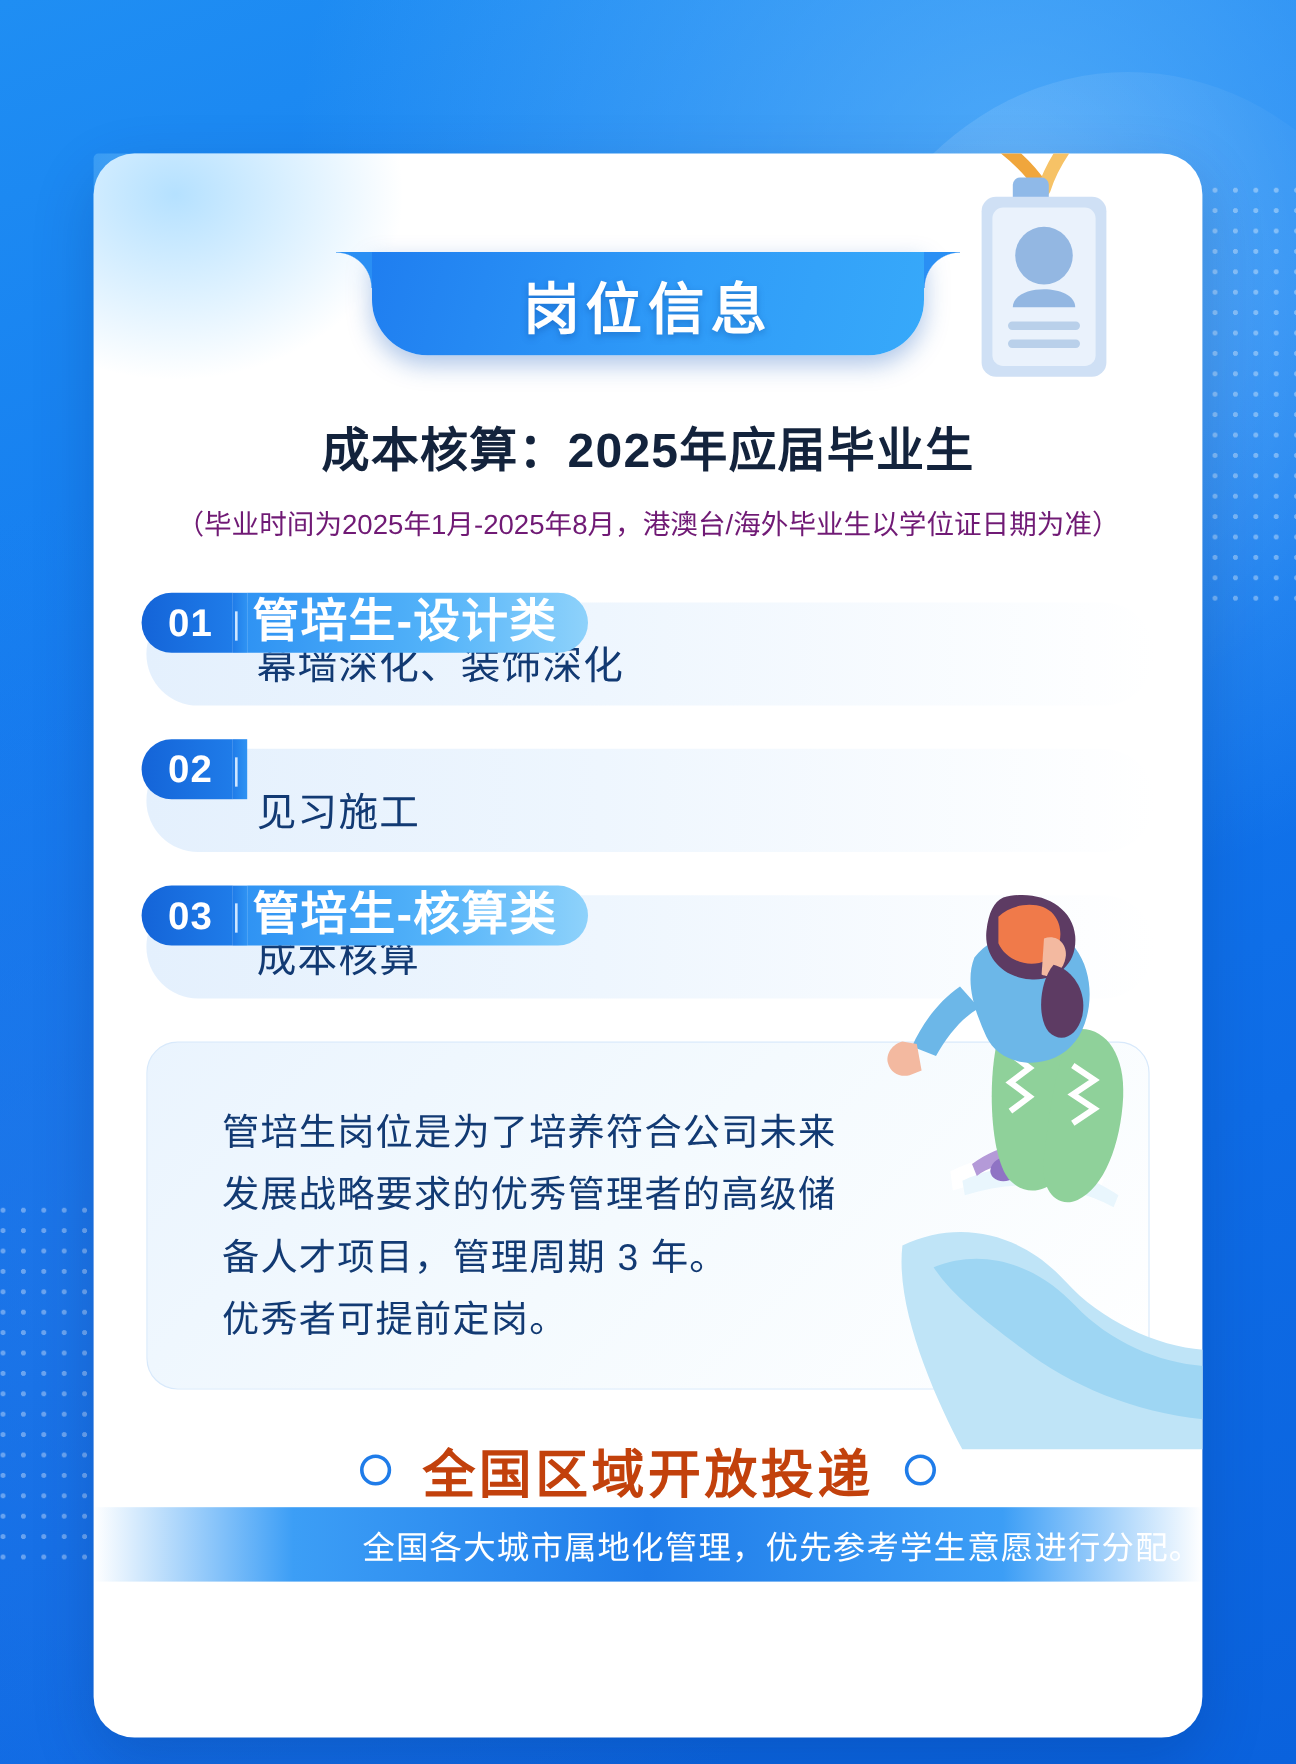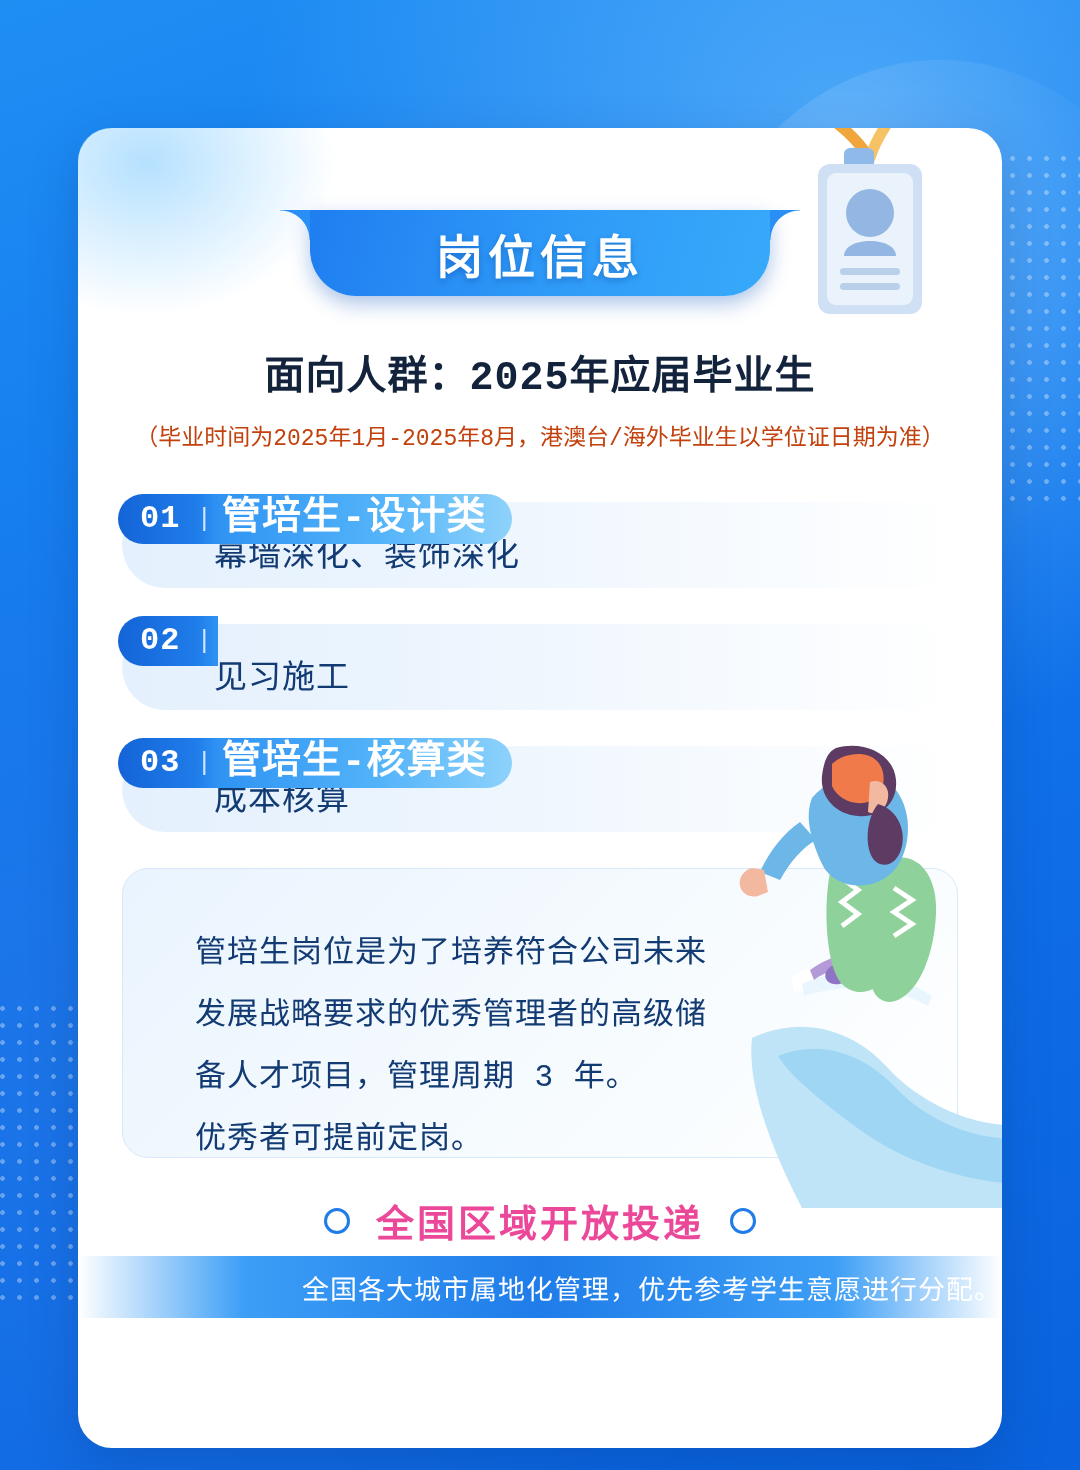--- a/index.html
+++ b/index.html
@@ -51,23 +51,22 @@
     top: 128px;
     width: 924px;
     height: 1320px;
     background: #ffffff;
     border-radius: 34px;
     box-shadow: 0 18px 50px rgba(0, 40, 110, 0.22);
   }
   .card-inner {
     position: absolute;
     inset: 0;
-    border-radius: 32px;
+    border-radius: 4px;
     overflow: hidden;
-    font-family: Liberation Mono, monospace;
   }
 
   
   .card-glow-tl {
     position: absolute;
     left: -60px; top: -70px;
     width: 320px; height: 260px;
     background: radial-gradient(ellipse at 40% 40%, rgba(120,200,255,0.55), rgba(255,255,255,0) 70%);
   }
 
@@ -125,21 +124,21 @@
     font-weight: bold;
     color: #13233c;
     letter-spacing: 1px;
   }
   .audience-note {
     position: absolute;
     top: 290px;
     width: 100%;
     text-align: center;
     font-size: 23px;
-    color: #c2410c;
+    color: #701a75;
   }
 
   
   .jobs {
     position: absolute;
     left: 40px;
     top: 252px;
     width: 844px;
   }
   .job {
@@ -213,21 +212,21 @@
     top: 740px;
     width: 836px;
     height: 290px;
     border-radius: 26px;
     background: linear-gradient(135deg, #eaf4fe 0%, #f4fafe 48%, #ffffff 100%);
     border: 1px solid #d8e9fb;
     box-sizing: border-box;
     padding: 48px 60px;
   }
   .notebox p {
-    margin: 12px;
+    margin: 2px;
     font-size: 31px;
     line-height: 50px;
     color: #123a73;
     letter-spacing: 1px;
   }
 
   
   .rider {
     position: absolute;
     right: -20px;
@@ -249,23 +248,23 @@
     z-index: 6;
   }
   .ring {
     width: 26px;
     height: 26px;
     border-radius: 50%;
     border: 3px solid #1f7ce9;
     box-sizing: border-box;
   }
   .region-text {
-    font-size: 38px;
-    font-weight: bold;
-    color: #ec4899;
+    font-size: 44px;
+    font-weight: bold;
+    color: #c2410c;
     letter-spacing: 3px;
   }
   .footer-bar {
     position: absolute;
     left: 0;
     top: 1128px;
     width: 100%;
     height: 62px;
     background: linear-gradient(90deg, rgba(255,255,255,0) 0%, #3c9ef6 18%, #1f7ce9 50%, #3c9ef6 82%, rgba(255,255,255,0) 100%);
     display: flex;
@@ -301,21 +300,21 @@
           <rect x="146" y="78" width="30" height="22" rx="6" fill="#8fb9e8"></rect>
           <rect x="120" y="94" width="104" height="150" rx="12" fill="#cfe0f5"></rect>
           <rect x="129" y="103" width="86" height="132" rx="9" fill="#eaf2fc"></rect>
           <circle cx="172" cy="143" r="24" fill="#93b7e2"></circle>
           <path d="M146 186 C146 166, 198 166, 198 186 Z" fill="#93b7e2"></path>
           <rect x="142" y="198" width="60" height="7" rx="3.5" fill="#b9d0ea"></rect>
           <rect x="142" y="213" width="60" height="7" rx="3.5" fill="#b9d0ea"></rect>
         </svg>
       </div>
 
-      <div class="audience">面向人群：2025年应届毕业生</div>
+      <div class="audience">成本核算：2025年应届毕业生</div>
       <div class="audience-note">（毕业时间为2025年1月-2025年8月，港澳台/海外毕业生以学位证日期为准）</div>
 
       <div class="jobs" style="top:350px;">
 
         <div class="job">
           <div class="job-body">
             <span class="job-desc">幕墙深化、装饰深化</span>
           </div>
           <div class="job-head">
             <span class="job-num">01</span>

